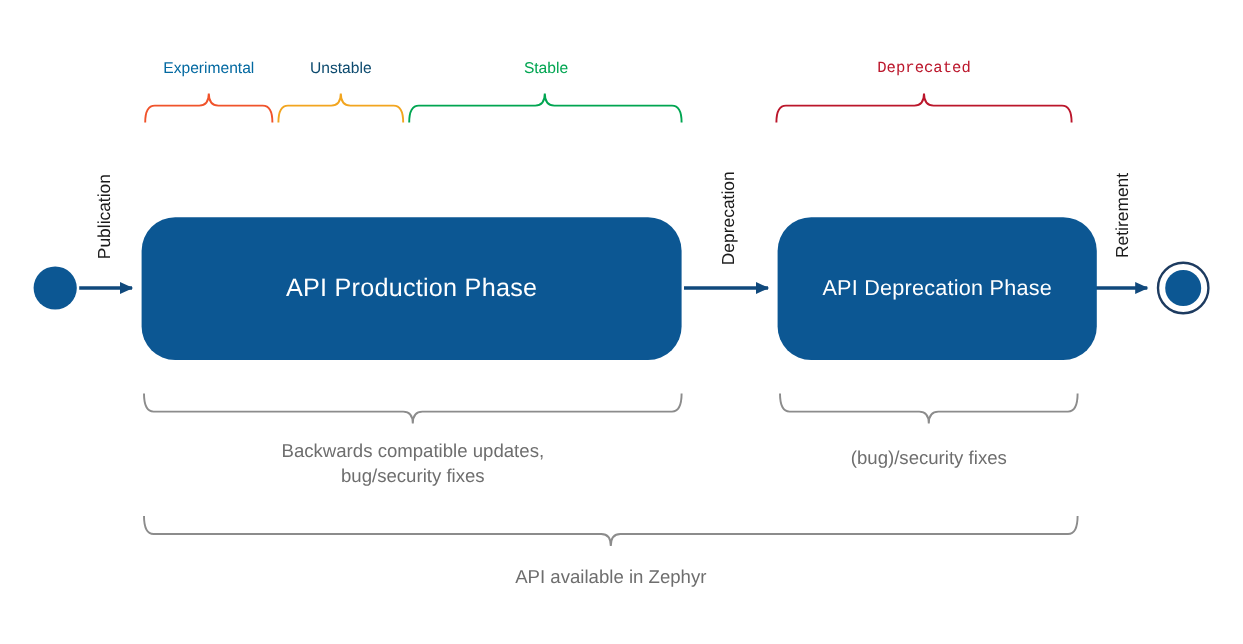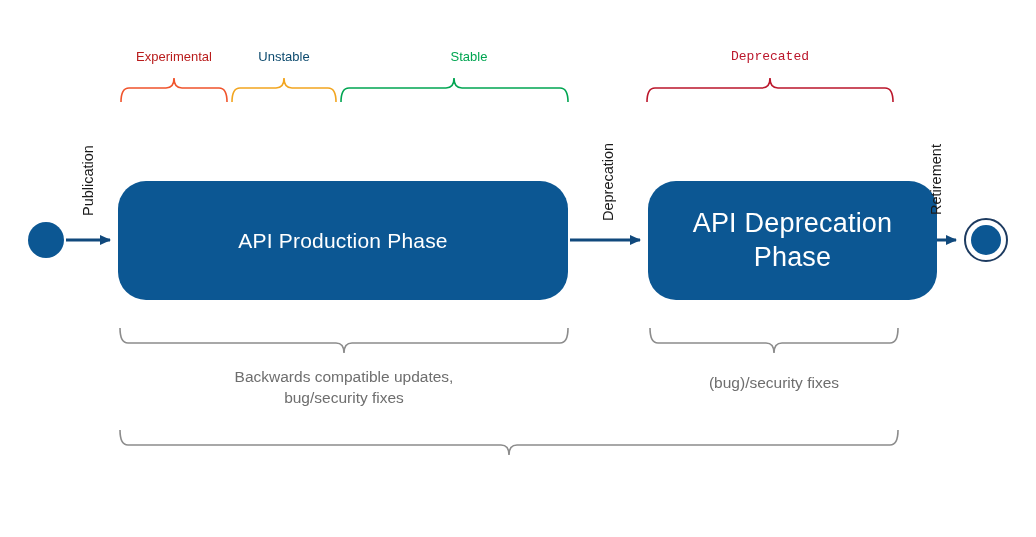--- a/index.html
+++ b/index.html
@@ -7,21 +7,21 @@
     position:relative; width:1036px; height:537px; background:#ffffff;
     font-family:"Liberation Sans", sans-serif; overflow:hidden;
   }
   svg.overlay { position:absolute; left:0; top:0; }
   .phase-box {
     position:absolute; border-radius:28px;
     display:flex; align-items:center; justify-content:center;
     text-align:center; font-weight:500; letter-spacing:0.2px;
   }
   .box-production { left:118px; top:181px; width:450px; height:119px; font-size:21px; }
-  .box-deprecation { left:648px; top:181px; width:289px; height:119px; font-size:27px;
+  .box-deprecation { left:648px; top:181px; width:266px; height:119px; font-size:18px;
     padding:0 6px; box-sizing:border-box; line-height:1.25; }
   .stage-label { position:absolute; top:49px; transform:translateX(-50%); font-size:13px; }
   .vlabel {
     position:absolute; transform:rotate(-90deg); transform-origin:0 0;
     white-space:nowrap; font-size:14.5px;
   }
   .caption {
     position:absolute; text-align:center; font-size:15.5px; line-height:21px;
     white-space:pre-line;
   }
@@ -60,33 +60,34 @@
     <path d="M 121 102 Q 121 88 129 88 L 166 88 Q 174 88 174 78 Q 174 88 182 88 L 219 88 Q 227 88 227 102" fill="none" stroke-width="1.6" stroke="#F0532B"></path>
     <path d="M 232 102 Q 232 88 240 88 L 276 88 Q 284 88 284 78 Q 284 88 292 88 L 328 88 Q 336 88 336 102" fill="none" stroke-width="1.6" stroke="#F2A51F"></path>
     <path d="M 341 102 Q 341 88 349 88 L 446 88 Q 454 88 454 78 Q 454 88 462 88 L 560 88 Q 568 88 568 102" fill="none" stroke-width="1.6" stroke="#00A551"></path>
     <path d="M 647 102 Q 647 88 655 88 L 762 88 Q 770 88 770 78 Q 770 88 778 88 L 885 88 Q 893 88 893 102" fill="none" stroke-width="1.6" stroke="#BB162B"></path>
 
     <path d="M 120 328 Q 120 343 128 343 L 336 343 Q 344 343 344 353 Q 344 343 352 343 L 560 343 Q 568 343 568 328" fill="none" stroke-width="1.6" stroke="#8C8C8C"></path>
     <path d="M 650 328 Q 650 343 658 343 L 766 343 Q 774 343 774 353 Q 774 343 782 343 L 890 343 Q 898 343 898 328" fill="none" stroke-width="1.6" stroke="#8C8C8C"></path>
     <path d="M 120 430 Q 120 445 128 445 L 501 445 Q 509 445 509 455 Q 509 445 517 445 L 890 445 Q 898 445 898 430" fill="none" stroke-width="1.6" stroke="#8C8C8C"></path>
   </svg>
 
-  <span class="stage-label lbl-experimental" style="color: #b91c1c;">Experimental</span>
+  <span class="stage-label lbl-experimental" style="color: #0369a1;">Experimental</span>
   <span class="stage-label lbl-unstable" style="color: #0c4a6e;">Unstable</span>
-  <span class="stage-label lbl-stable" style="color: rgb(0, 165, 81); margin-left: 14px;">Stable</span>
+  <span class="stage-label lbl-stable" style="color: rgb(0, 165, 81);">Stable</span>
   <span class="stage-label lbl-deprecated" style="color: rgb(187, 22, 43);">Deprecated</span>
 
   <div class="phase-box box-production" style="background: rgb(12, 87, 147); color: rgb(255, 255, 255);">
     <span>API Production Phase</span>
   </div>
   <div class="phase-box box-deprecation" style="background: rgb(12, 87, 147); color: rgb(255, 255, 255);">
     <span>API Deprecation Phase</span>
   </div>
 
   <span class="vlabel vlabel-publication" style="color: rgb(26, 26, 26);">Publication</span>
   <span class="vlabel vlabel-deprecation" style="color: rgb(26, 26, 26);">Deprecation</span>
   <span class="vlabel vlabel-retirement" style="color: rgb(26, 26, 26);">Retirement</span>
 
   <div class="caption caption-deprecation" style="color: rgb(110, 110, 110);">(bug)/security fixes</div>
   <div class="caption caption-production" style="color: rgb(110, 110, 110);">Backwards compatible updates,
 bug/security fixes</div>
+  <div class="caption caption-overall" style="color: rgb(110, 110, 110);">API available in Zephyr</div>
 
 </div>
 
 </body></html>

